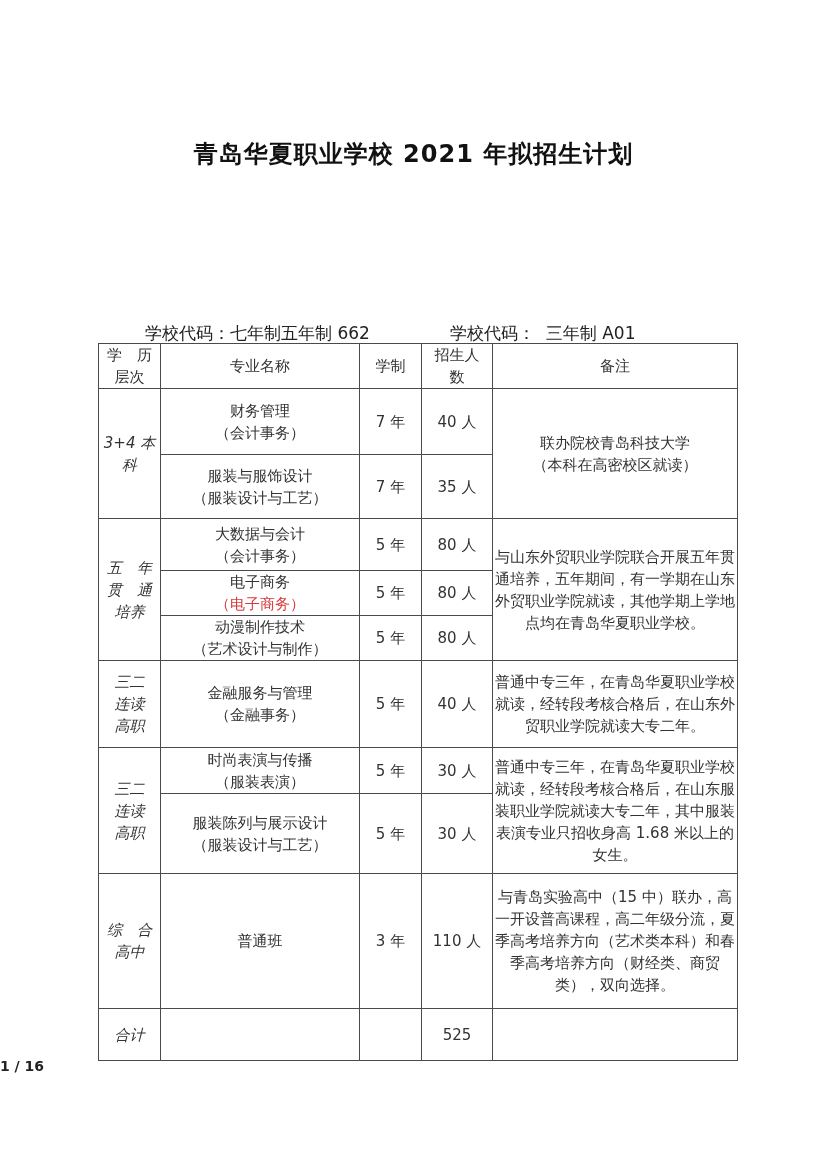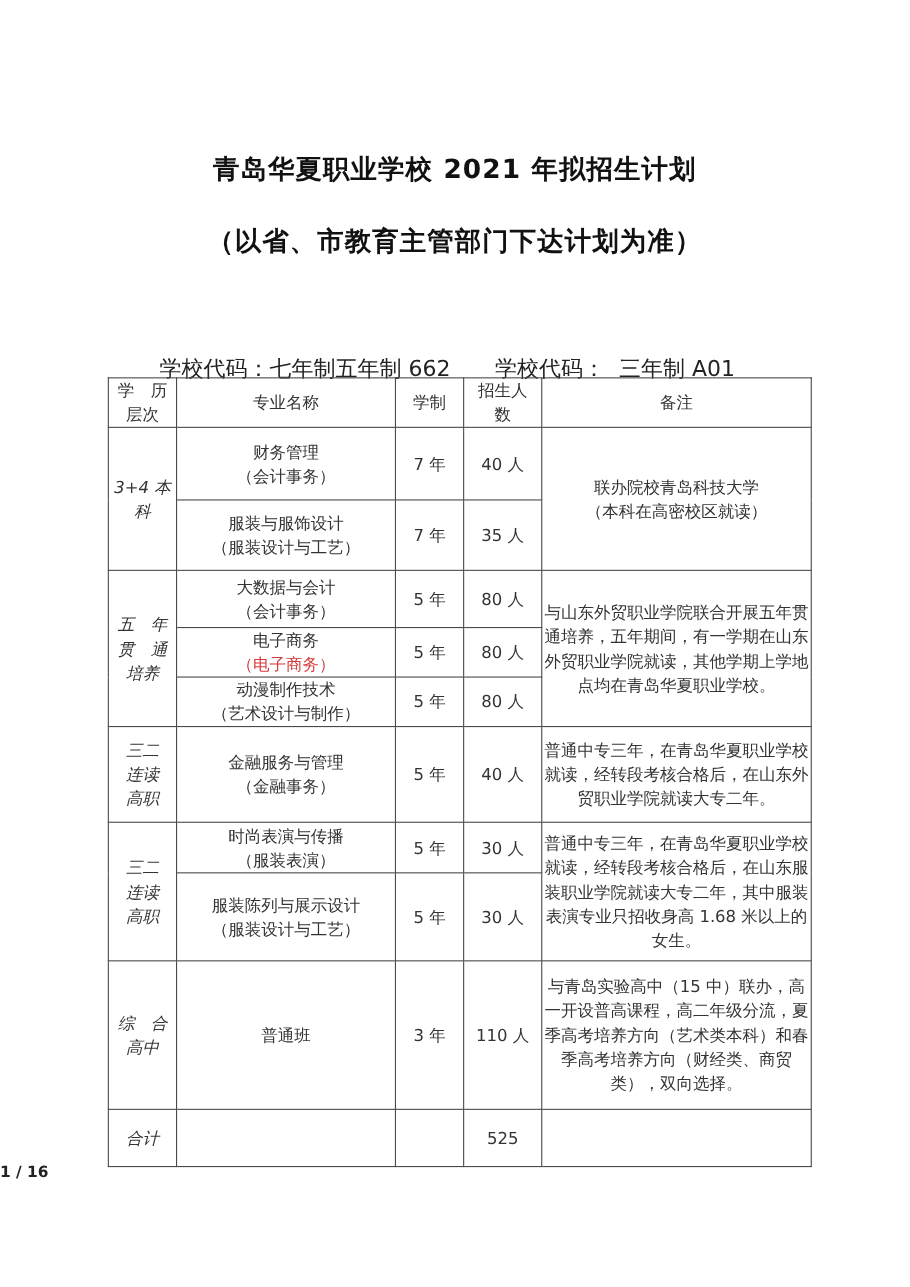--- a/index.html
+++ b/index.html
@@ -37,21 +37,21 @@
     text-align: center;
     font-size: 24px;
     font-weight: bold;
     color: #111111;
     letter-spacing: 1px;
   }
 
   .code {
     position: absolute;
     top: 322px;
-    font-size: 20px;
+    font-size: 17px;
     color: #222222;
     white-space: pre;
   }
   .code-left  { left: 145px; }
   .code-right { left: 450px; }
 
   table.plan {
     position: absolute;
     left: 98px;
     top: 343px;
@@ -113,21 +113,20 @@
     font-weight: bold;
     color: #222222;
   }
 </style>
 </head>
 <body>
 
 <div class="page">
 
   <div class="title">青岛华夏职业学校 2021 年拟招生计划</div>
-  <div class="subtitle">（以省、市教育主管部门下达计划为准）</div>
 
   <div class="code code-left">学校代码：七年制五年制 662</div>
   <div class="code code-right">学校代码：  三年制 A01</div>
 
   <table class="plan">
     <colgroup>
       <col style="width:62px">
       <col style="width:199px">
       <col style="width:62px">
       <col style="width:71px">

